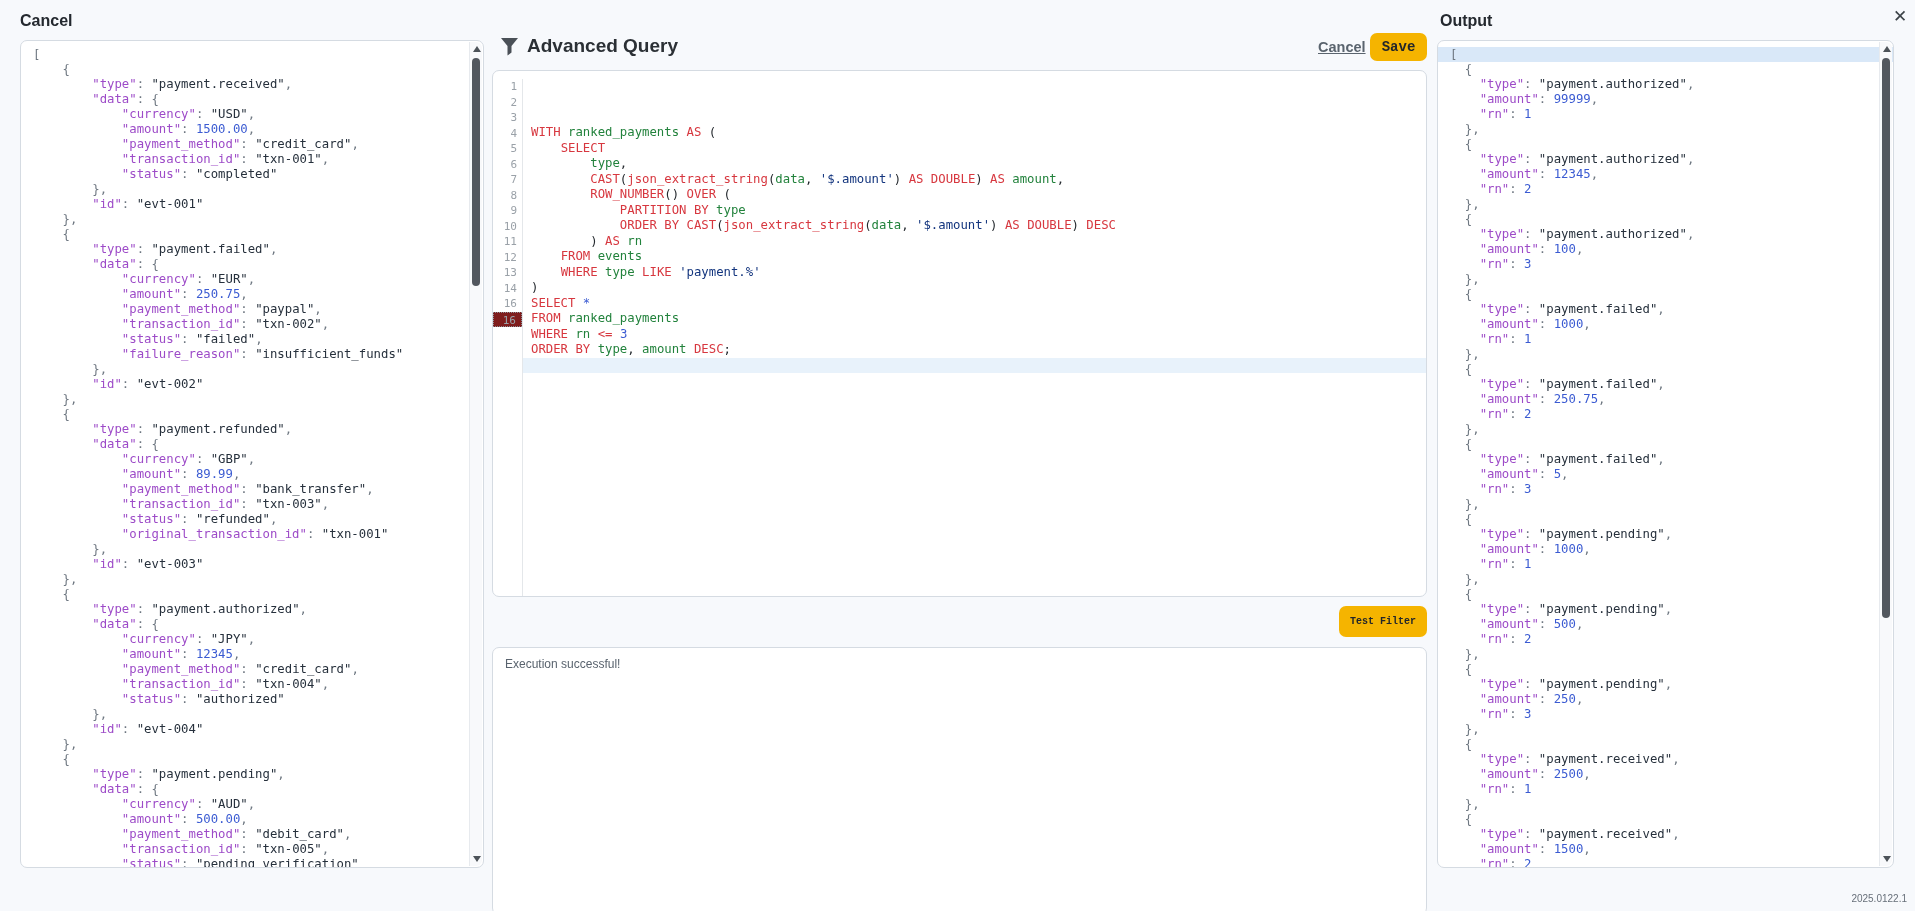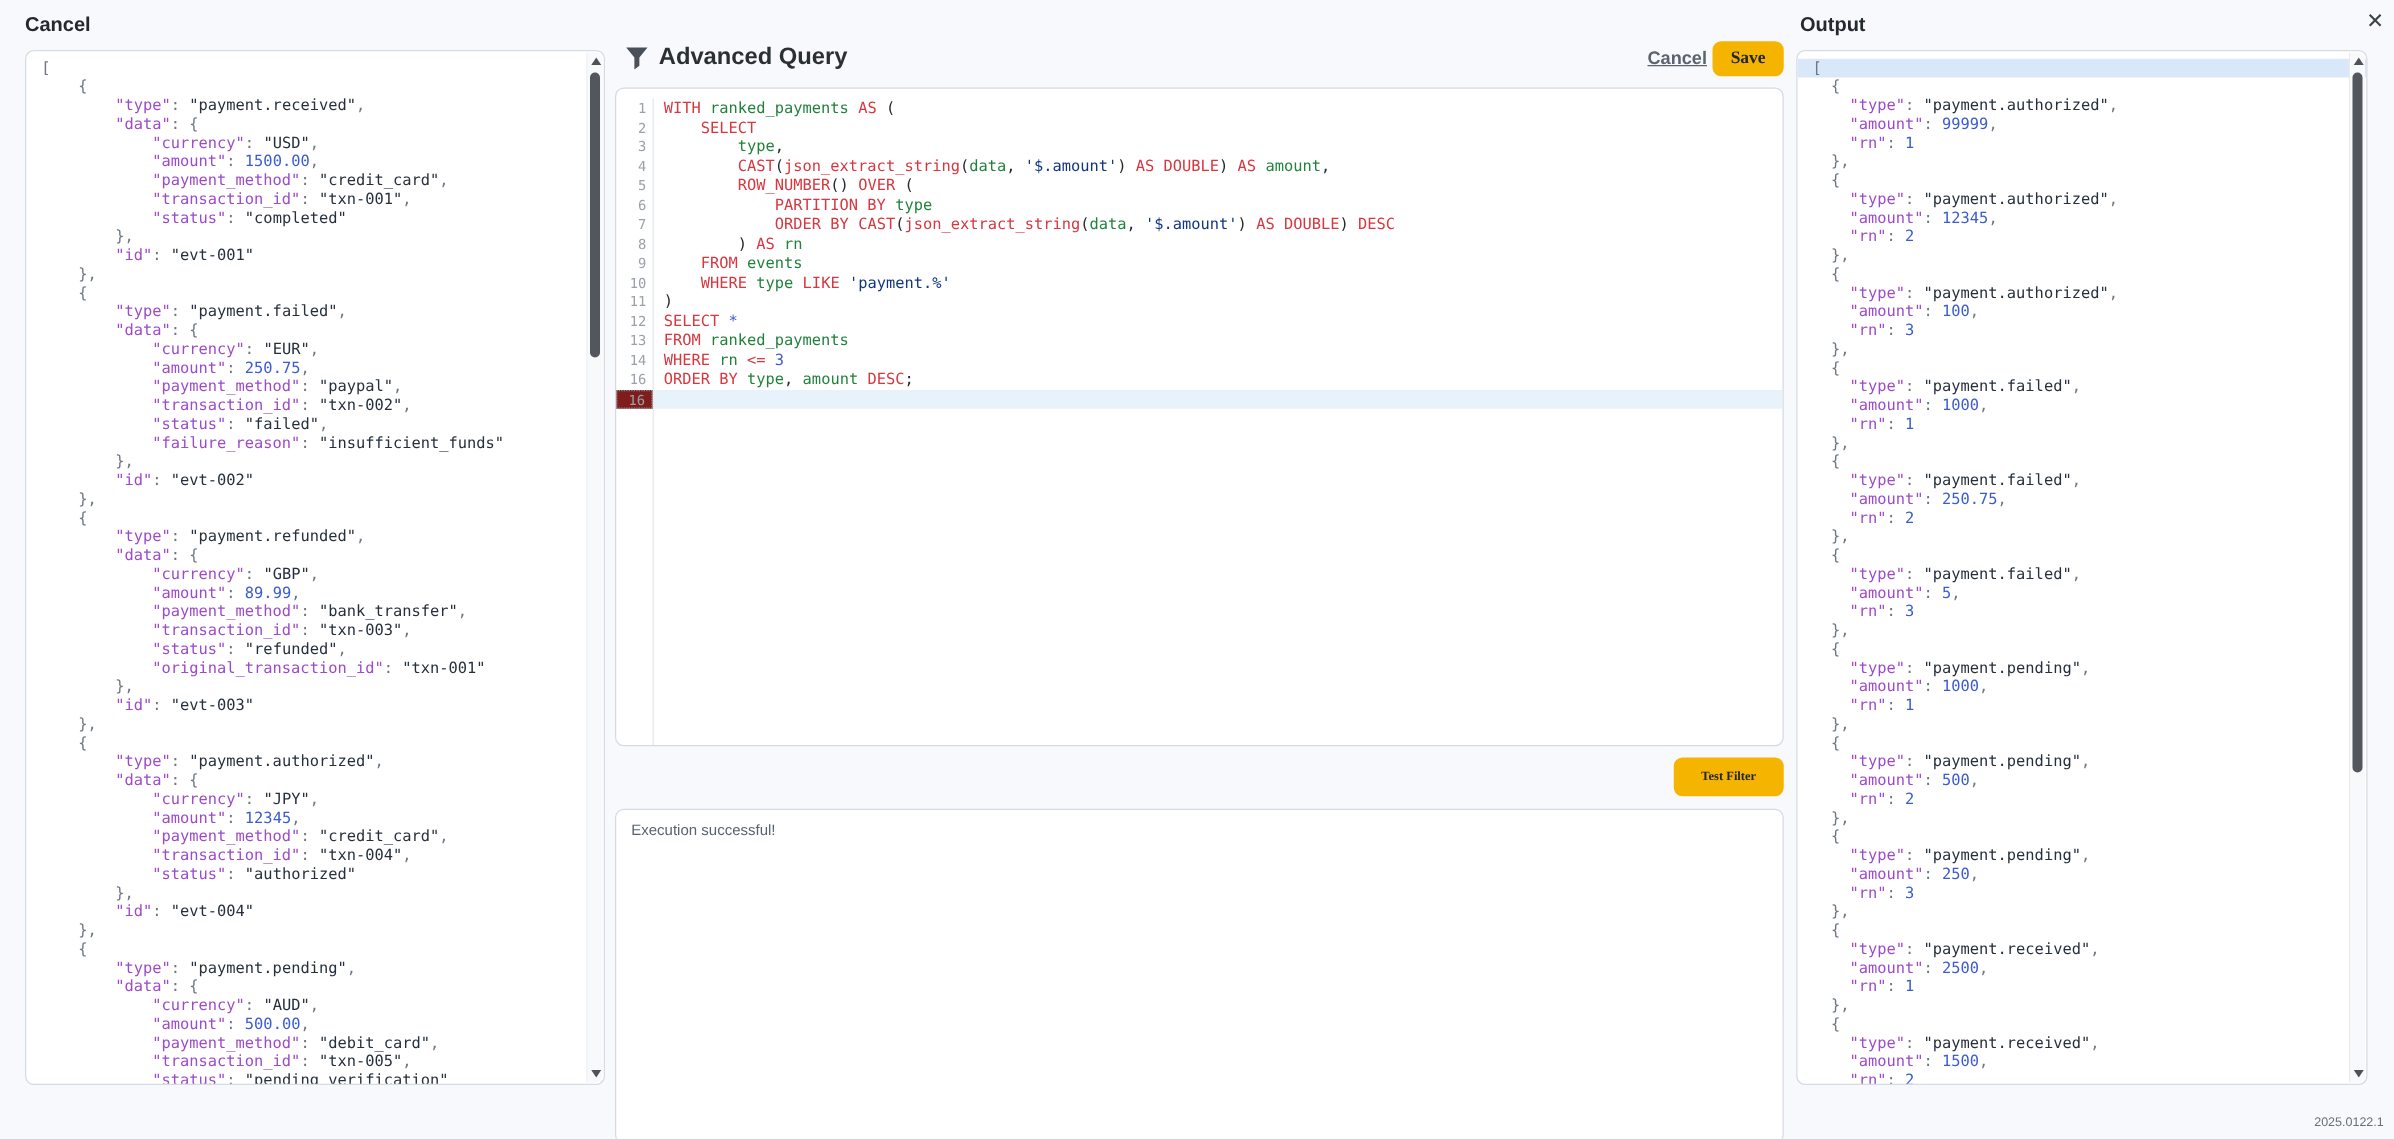--- a/index.html
+++ b/index.html
@@ -31,30 +31,30 @@
   .sb { position:absolute; top:1px; bottom:1px; right:1px; width:13px; background:#f8f9fb; border-left:1px solid #e7eaee; border-radius:0 6px 6px 0; }
   .sb-up, .sb-down { position:absolute; left:3px; width:0; height:0; }
   .sb-up   { top:4px;    border-left:4px solid transparent; border-right:4px solid transparent; border-bottom:6px solid #4d5359; }
   .sb-down { bottom:4px; border-left:4px solid transparent; border-right:4px solid transparent; border-top:6px solid #4d5359; }
   .sb-thumb { position:absolute; left:2px; width:8px; background:#52575e; border-radius:4px; }
 
   
   .mid-title { position:absolute; left:527px; top:35px; font-size:19px; font-weight:700; color:#2b3035; }
   .funnel { position:absolute; left:500px; top:37px; }
   .cancel-link { position:absolute; left:1318px; top:39px; font-size:14.5px; font-weight:700; color:#5a646e; text-decoration:underline; cursor:pointer; }
-  .btn { position:absolute; background:#f5b400; border:none; border-radius:7px; font-family:Liberation Serif, serif; font-weight:700; color:#22262a; cursor:pointer; text-align:center; }
+  .btn { position:absolute; background:#f5b400; border:none; border-radius:7px; font-family:Liberation Mono, monospace; font-weight:700; color:#22262a; cursor:pointer; text-align:center; }
   .btn-save { left:1370px; top:33px; width:57px; height:28px; font-size:14px; }
   .btn-test { left:1339px; top:606px; width:88px; height:31px; font-size:10px; }
 
   
   .editor { left:492px; top:70px; width:935px; height:527px; display:flex; padding-top:8px; }
   .gutter { width:30px; border-right:1px solid #e4e7ea; }
   .gn { height:15.5px; line-height:15.5px; font-family:"DejaVu Sans Mono", monospace; font-size:11px; color:#9aa1a8; text-align:right; padding-right:5px; }
   .gn.act { border:1px dotted #8b939b; background:#7f1d1d; }
-  .ed-code { flex:1; padding-left:8px; }
+  .ed-code { flex:1; padding-left:8px;margin-top:46px; }
   .ed-code .cl { height:15.5px; line-height:15.5px; }
   .cl.hl-ed { background:#e8f2fb; margin-left:-8px; padding-left:8px; }
 
   
   .result-box { left:492px; top:647px; width:935px; height:268px; }
   .result-msg { padding:9px 12px; font-size:12px; color:#59636e; }
 
   
   .close-x { position:absolute; left:1893px; top:8px; font-size:17px; color:#3c4348; cursor:pointer; line-height:1; font-weight:400; }
   .version { position:absolute; right:8px; bottom:7px; font-size:10px; color:#68707a; }

